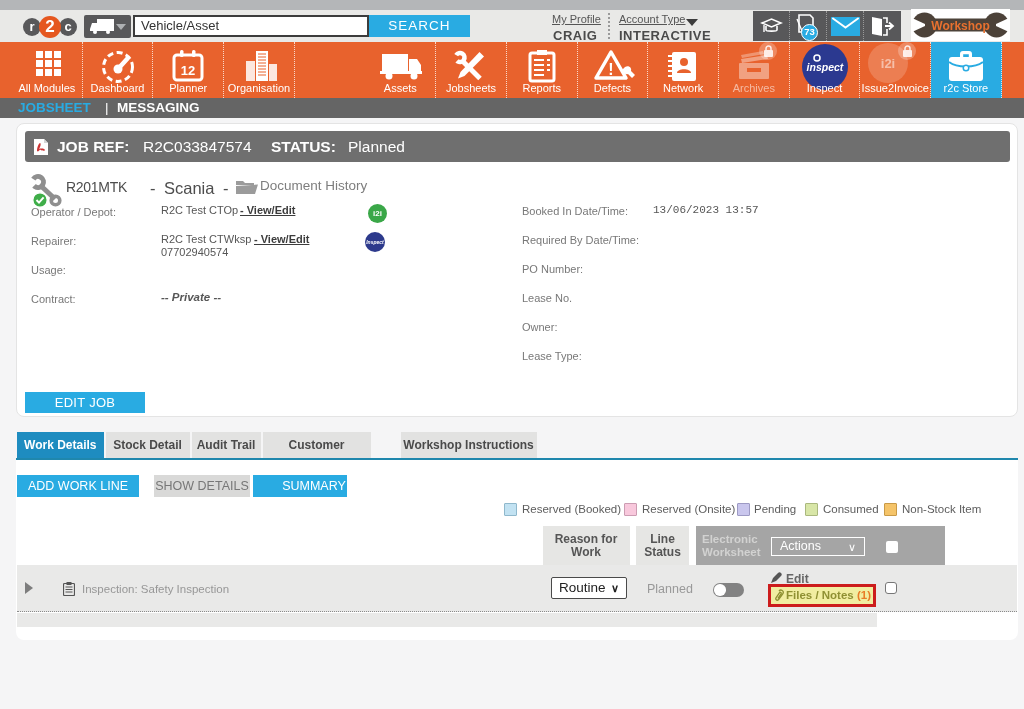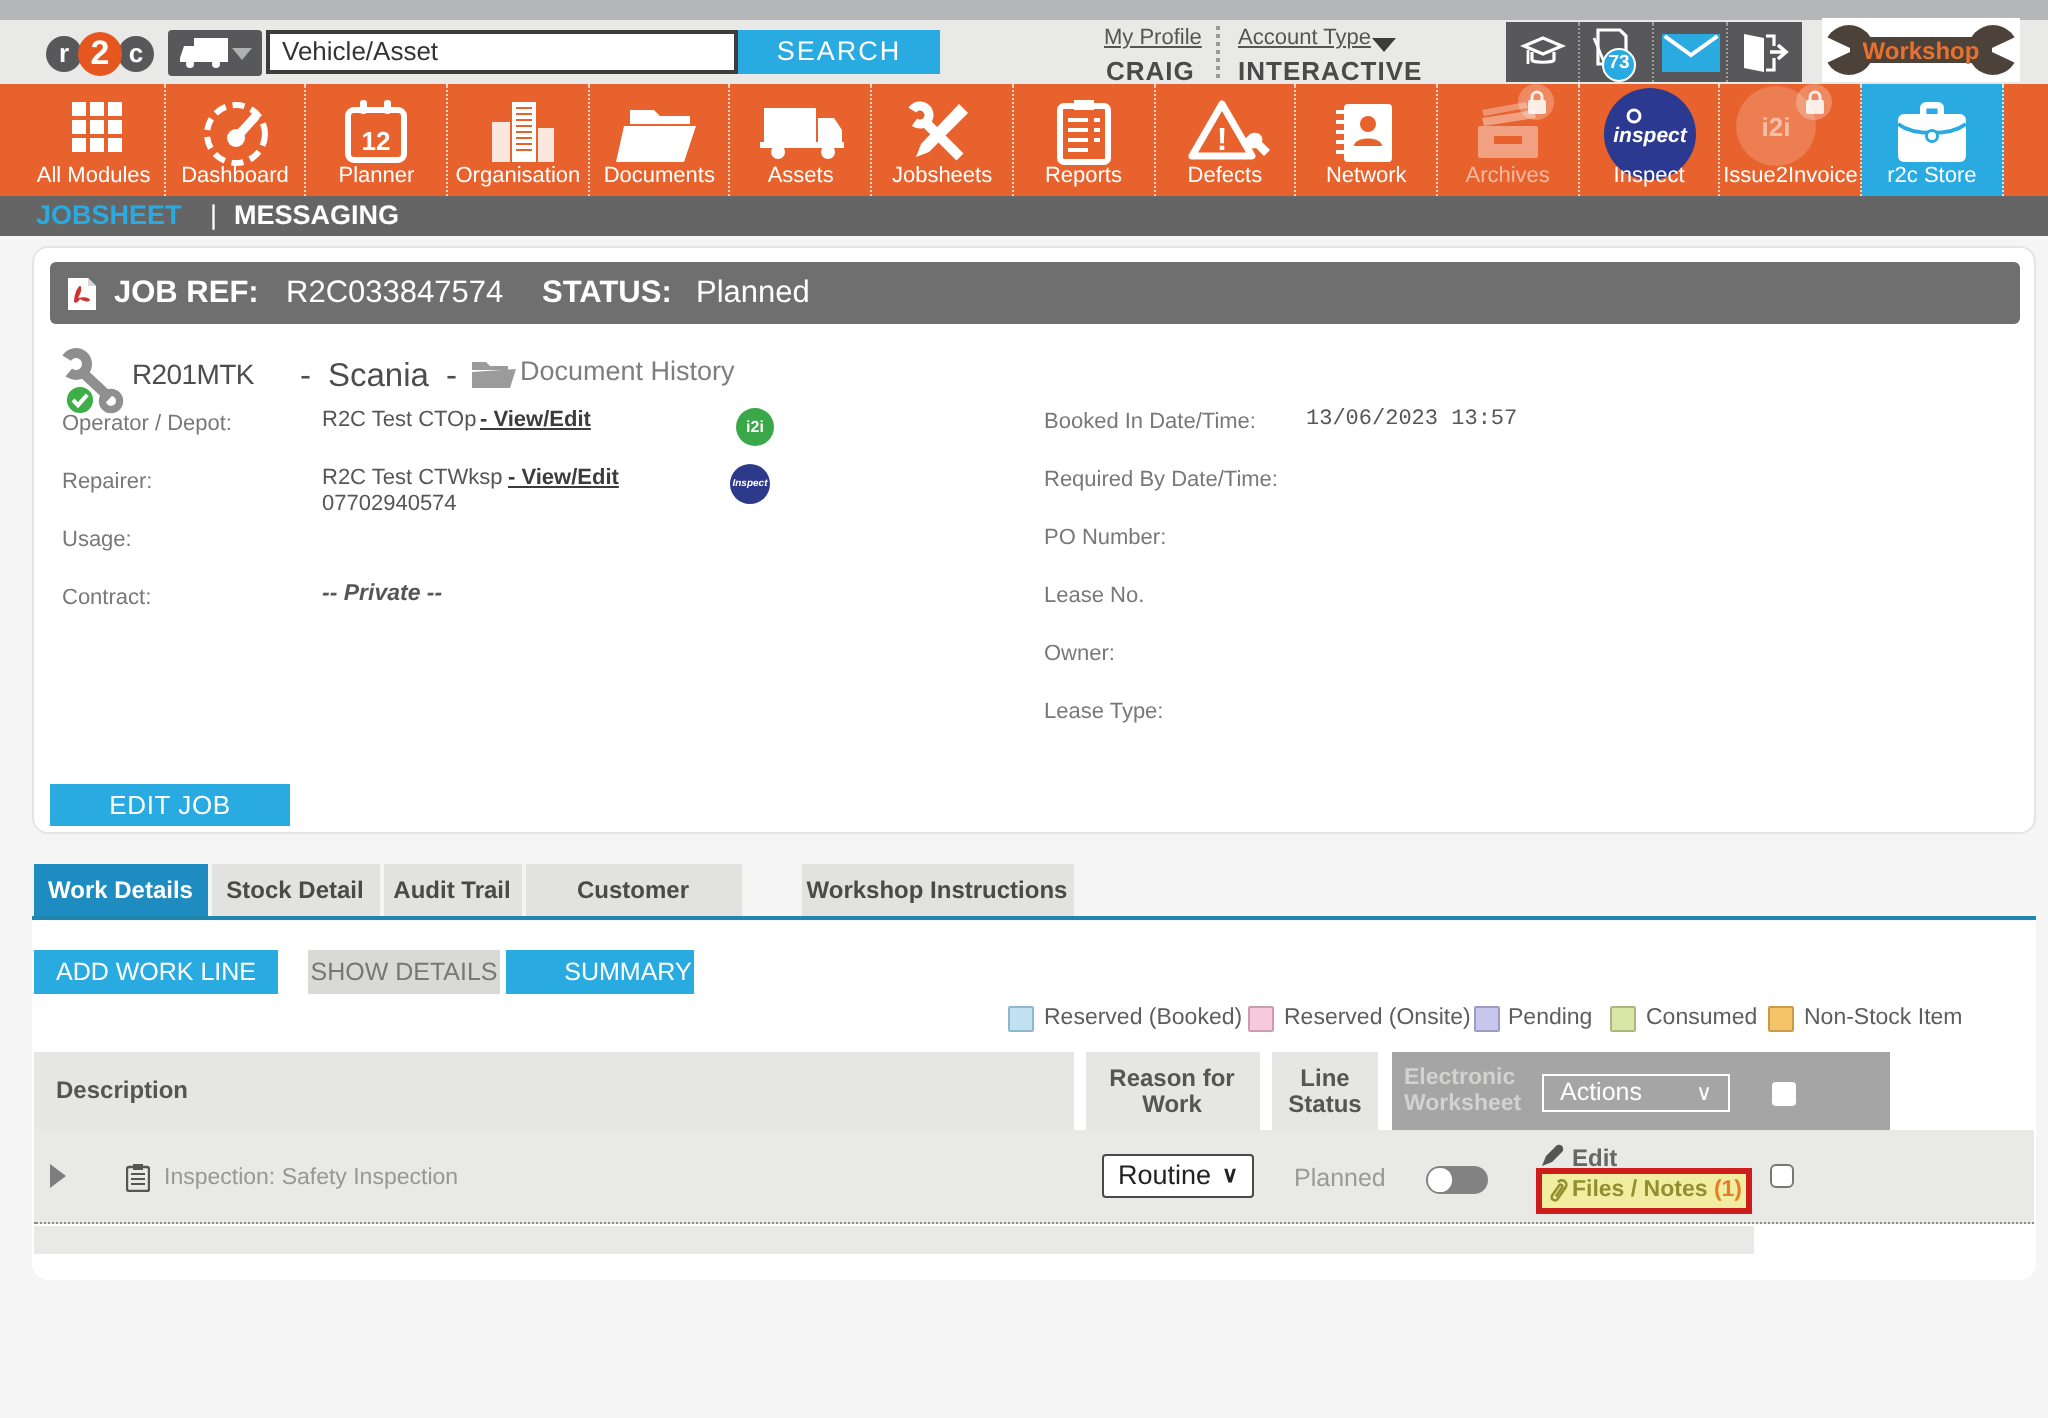--- a/index.html
+++ b/index.html
@@ -153,29 +153,20 @@
           <g fill="#fff">
         <rect x="22" y="12" width="9" height="20" opacity=".85"></rect>
         <rect x="32" y="2" width="12" height="30"></rect>
         <rect x="45" y="15" width="8" height="17" opacity=".85"></rect>
         <g stroke="#e8622d" stroke-width="1">
               <path d="M34 5 h8 M34 8 h8 M34 11 h8 M34 14 h8 M34 17 h8 M34 20 h8 M34 23 h8 M34 26 h8"></path>
             </g>
       </g>
         </svg>
       <div class="navlbl">Organisation</div>
-    </div>
-    <div class="navcell" style="left:294.8px;">
-      <svg class="navicon" width="70" height="34" viewBox="0 0 70 34">
-          <g fill="#fff">
-        <path d="M20 6 L32 6 L35 9 L50 9 L50 13 L20 13 Z"></path>
-        <path d="M17 14 L53 14 L47 32 L13 32 Z"></path>
-      </g>
-        </svg>
-      <div class="navlbl">Documents</div>
     </div>
     <div class="navcell" style="left:365.5px;">
       <svg class="navicon" width="70" height="34" viewBox="0 0 70 34">
           <g fill="#fff">
         <rect x="16" y="5" width="26" height="17"></rect>
         <path d="M43 10 L51 10 L55 16 L55 22 L43 22 Z"></path>
         <rect x="14" y="22" width="42" height="3"></rect>
         <circle cx="23" cy="27" r="3.5"></circle>
             <circle cx="48" cy="27" r="3.5"></circle>
       </g>
@@ -342,21 +333,20 @@
       <div class="lsq" style="left:120px;background:#f8c8dc;border:1px solid #cc9cb2;"></div>
         <span style="position:absolute;left:138px;top:0;">Reserved (Onsite)</span>
       <div class="lsq" style="left:233px;background:#c9c6ed;border:1px solid #9d9ac4;"></div>
         <span style="position:absolute;left:250px;top:0;">Pending</span>
       <div class="lsq" style="left:301px;background:#d8e6a7;border:1px solid #aab87e;"></div>
         <span style="position:absolute;left:319px;top:0;">Consumed</span>
       <div class="lsq" style="left:380px;background:#f5c469;border:1px solid #c99a47;"></div>
         <span style="position:absolute;left:398px;top:0;">Non-Stock Item</span>
     </div>
 
-    <div class="hcell" style="left:1px;width:520px;line-height:39px;padding-left:11px;">Description</div>
     <div class="hcell" style="left:526.5px;width:87px;text-align:center;line-height:13px;padding-top:7px;">Reason for<br>Work</div>
     <div class="hcell" style="left:620px;width:53px;text-align:center;line-height:13px;padding-top:7px;">Line<br>Status</div>
     <div id="hblock">
       <div style="position:absolute;left:6px;top:7px;color:#d2d2d1;font-size:11.5px;font-weight:bold;line-height:13px;">Electronic<br>Worksheet</div>
       <div style="position:absolute;left:75px;top:11px;width:94px;height:19px;border:1px solid #fff;color:#fff;font-size:12.5px;line-height:17px;padding-left:8px;">Actions<span style="position:absolute;right:8px;top:1px;font-size:11px;">∨</span></div>
       <div style="position:absolute;left:190px;top:15px;width:12px;height:12px;background:#fff;border-radius:2px;"></div>
     </div>
 
     <div id="row1">
       <div style="position:absolute;left:8px;top:17px;width:0;height:0;border-top:6px solid transparent;border-bottom:6px solid transparent;border-left:8px solid #7d7d7d;"></div>

